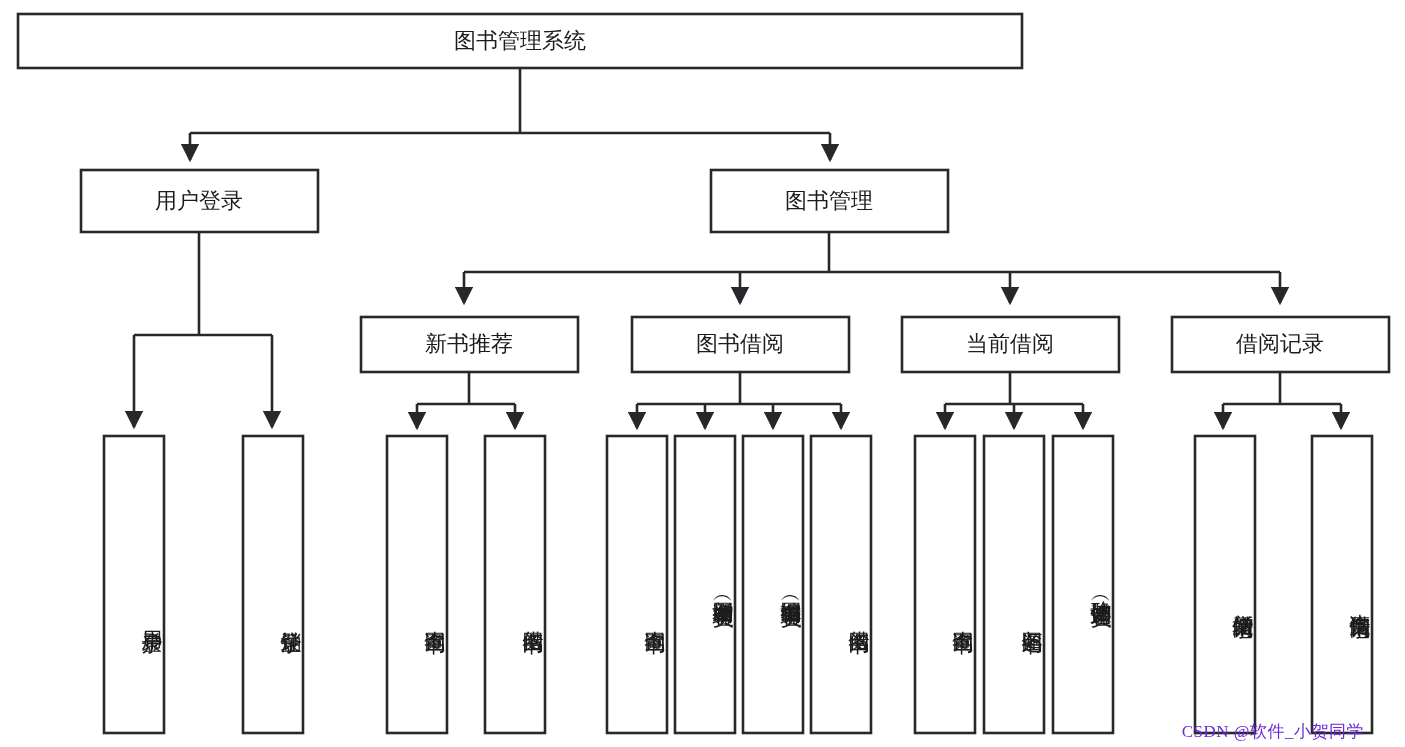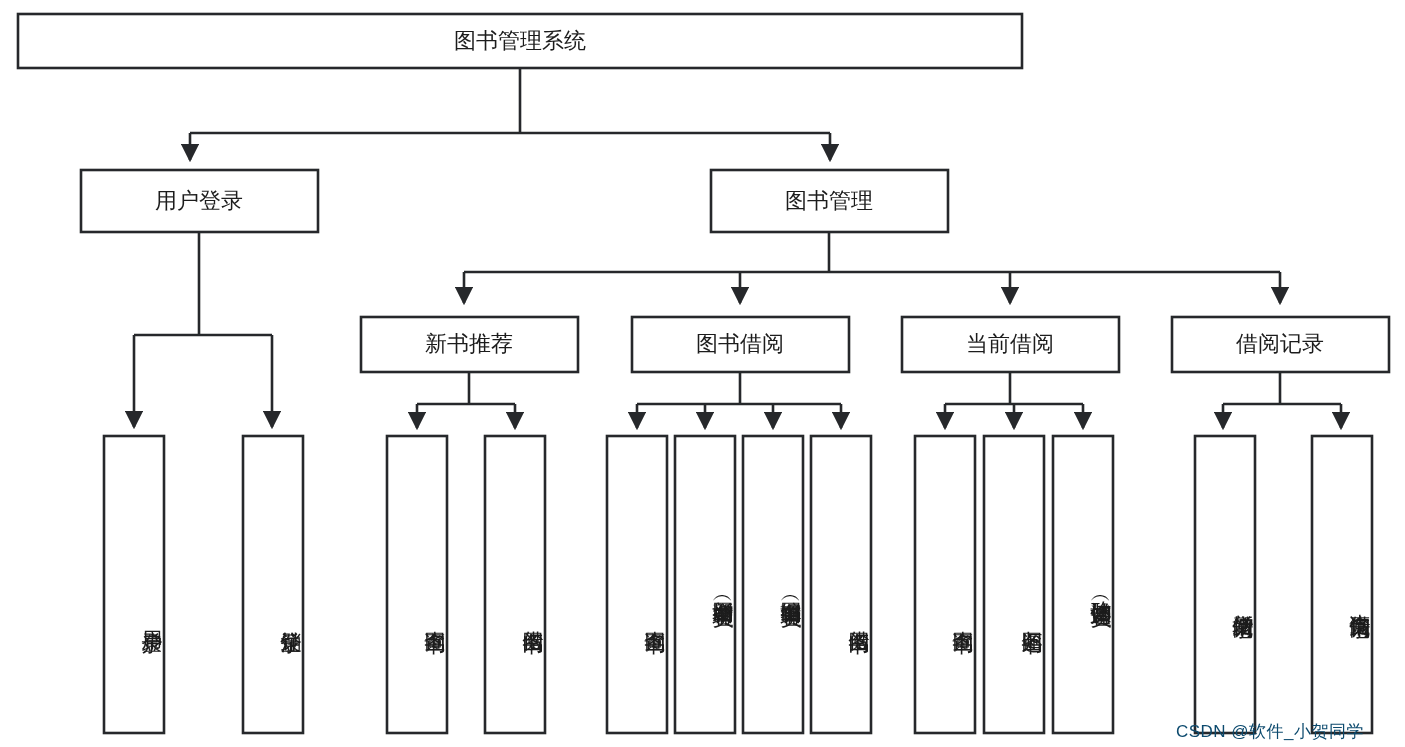--- a/index.html
+++ b/index.html
@@ -59,23 +59,23 @@
     letter-spacing: 1px;
     display: flex;
     align-items: flex-start;
     justify-content: center;
     pointer-events: none;
   }
   .watermark {
     position: absolute;
     right: 8px;
     bottom: 4px;
-    font-family: Liberation Sans, sans-serif;
+    font-family: Liberation Serif, serif;
     font-size: 17px;
-    color: #0c4a6e;
+    color: #6d28d9;
     letter-spacing: 0.5px;
     white-space: nowrap;
   }
 </style>
 </head>
 <body>
 
 <div id="diagram-root">
 
   <svg class="flow" viewBox="0 0 1405 747">

